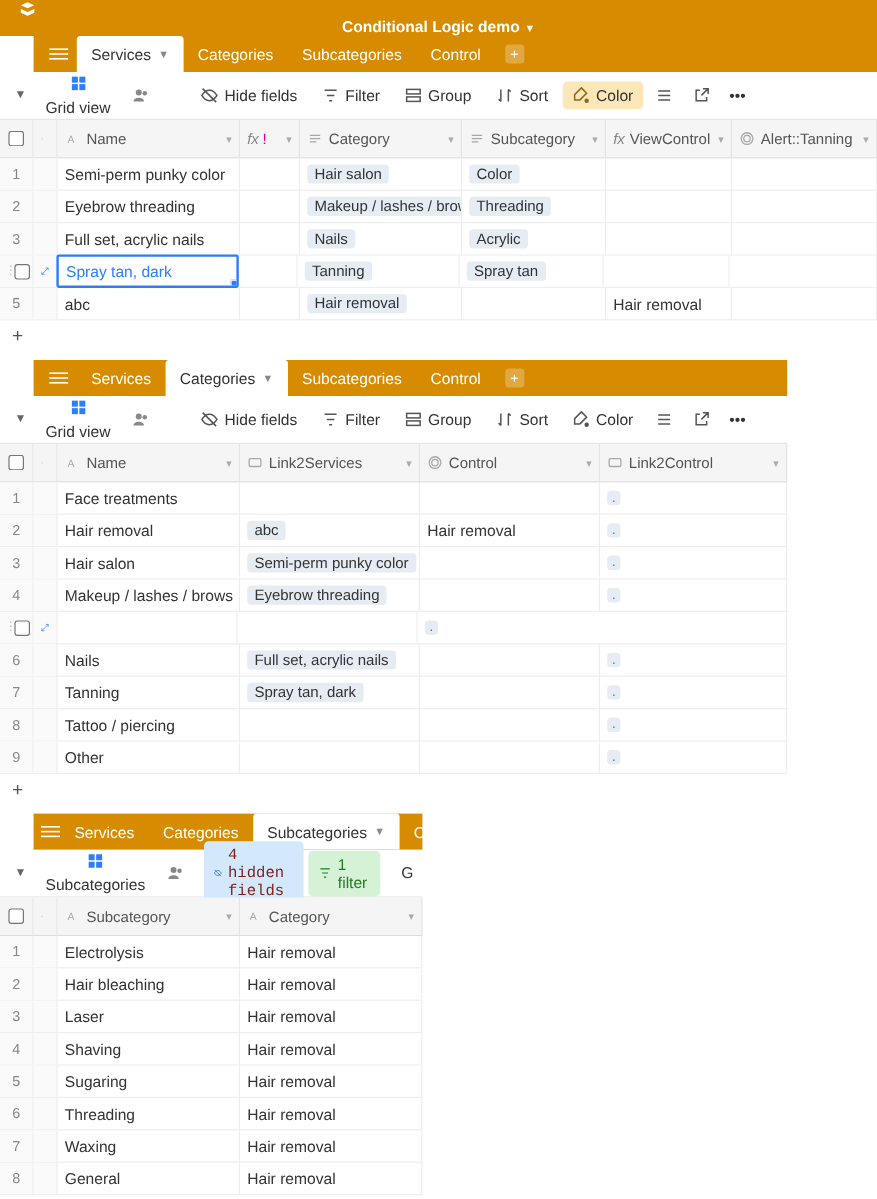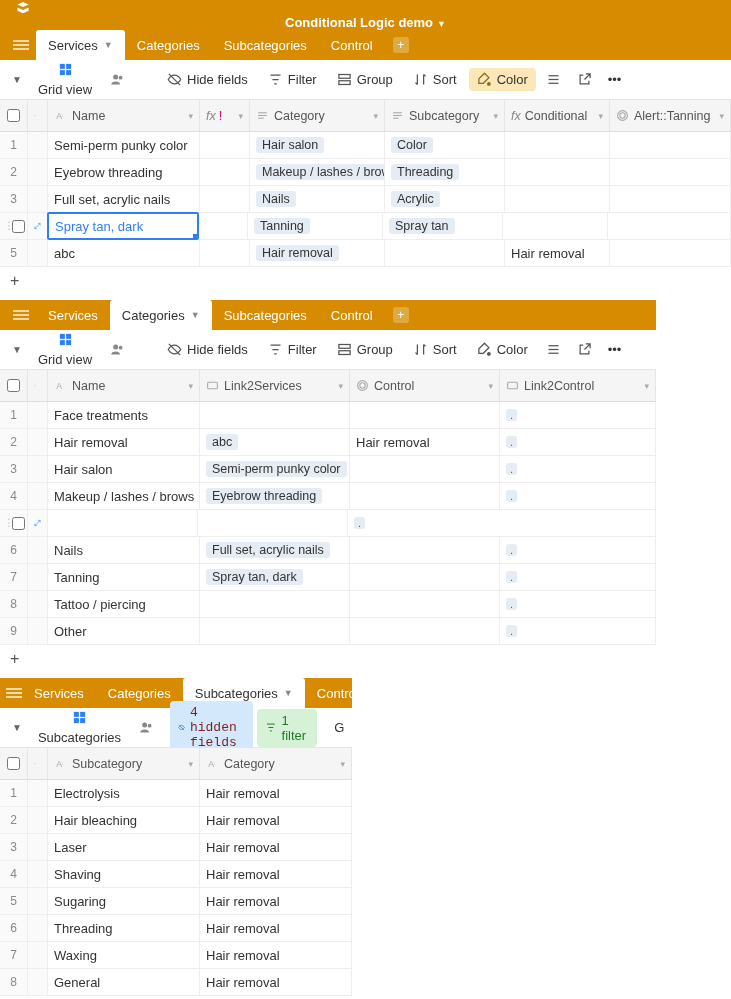--- a/index.html
+++ b/index.html
@@ -8,21 +8,21 @@
   
   .top-header { background: #d68b00; height: 30px; display: flex; align-items: center; padding: 0 14px; color: #fff; flex-direction: column; }
   .top-header .logo { width: 18px; height: 18px; margin-right: auto; }
   .top-header .title { margin-left: auto; margin-right: auto; font-weight: 600; font-size: 13px; }
   .top-header .title .chev { font-size: 9px; margin-left: 4px; opacity: .9; }
   
   
   .block { margin-bottom: 6px; }
   
   
-  .tabs-bar { background: #d68b00; height: 30px; display: flex; align-items: stretch; padding-left: 6px; }
+  .tabs-bar { background: #d68b00; height: 30px; display: flex; align-items: stretch; padding-left: 6px; margin-left: 28px; }
   .hamburger { width: 30px; display:flex; align-items:center; justify-content:center; color:#fff; }
   .hamburger svg { width:16px; height:16px; }
   .tab { display:flex; align-items:center; padding: 0 12px; color:#fff; font-size: 13px; cursor:pointer; white-space:nowrap; }
   .tab.active { background:#fff; color:#333; border-top-left-radius:3px; border-top-right-radius:3px; }
   .tab .chev { margin-left:6px; font-size:9px; color:#888; }
   .tab.active .chev { color:#888; }
   .tab:not(.active) .chev { color:rgba(255,255,255,.8); }
   .tab.addtab { padding:0 8px; }
   .tab.addtab .plusbox { width:16px; height:16px; background:rgba(255,255,255,.25); border-radius:3px; display:flex; align-items:center; justify-content:center; font-size:12px; }
   
@@ -201,21 +201,21 @@
         <svg viewBox="0 0 24 24" fill="none" stroke="#777" stroke-width="2">
           <line x1="4" y1="7" x2="20" y2="7"></line>
           <line x1="4" y1="12" x2="20" y2="12"></line>
           <line x1="4" y1="17" x2="14" y2="17"></line>
         </svg>
         <span>Subcategory</span>
         <span class="arrow">▾</span>
       </div>
     <div class="hdr-cell" style="width:105px">
         <span style="font-style:italic;color:#888;margin-right:4px">fx</span>
-        <span>Conditional</span>
+        <span>ViewControl</span>
         <span class="arrow">▾</span>
       </div>
     <div class="hdr-cell grow" style="min-width:100px">
         <svg viewBox="0 0 24 24" fill="none" stroke="#777" stroke-width="2">
           <circle cx="12" cy="12" r="5"></circle>
           <circle cx="12" cy="12" r="9"></circle>
         </svg>
         <span>Alert::Tanning</span>
         <span class="arrow">▾</span>
       </div>

